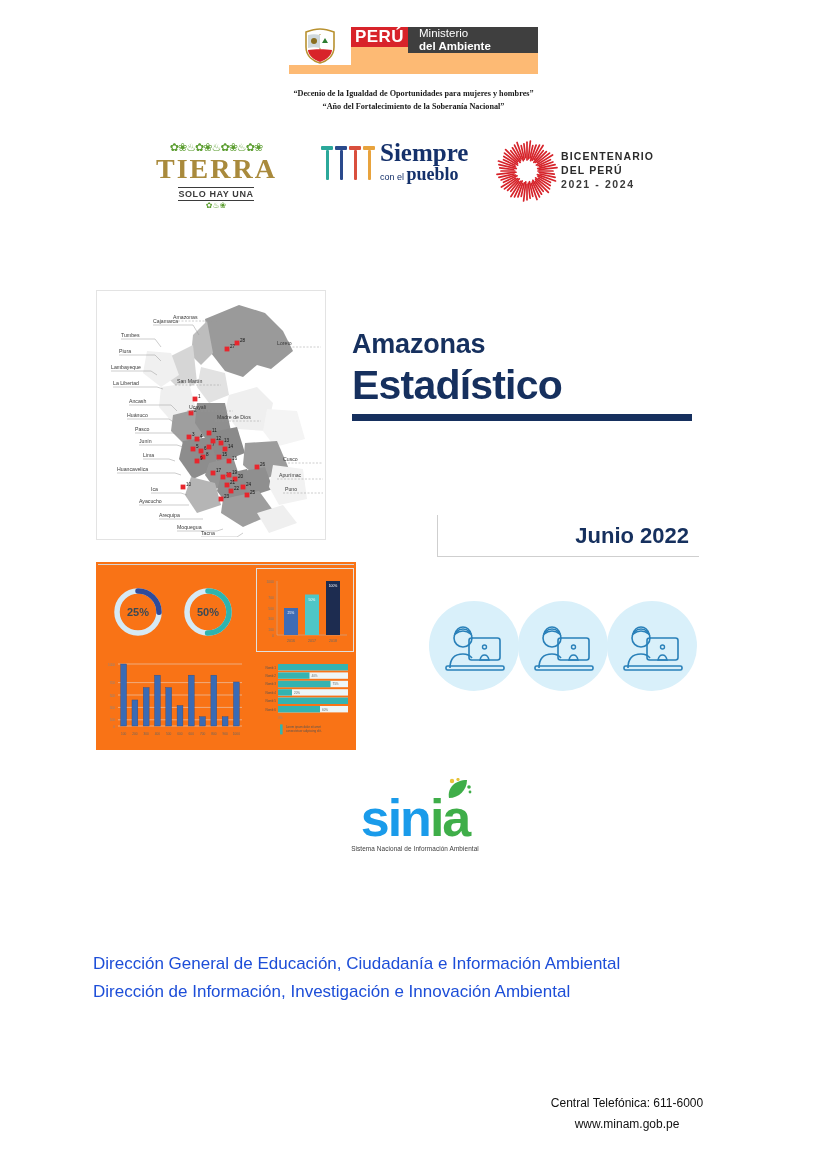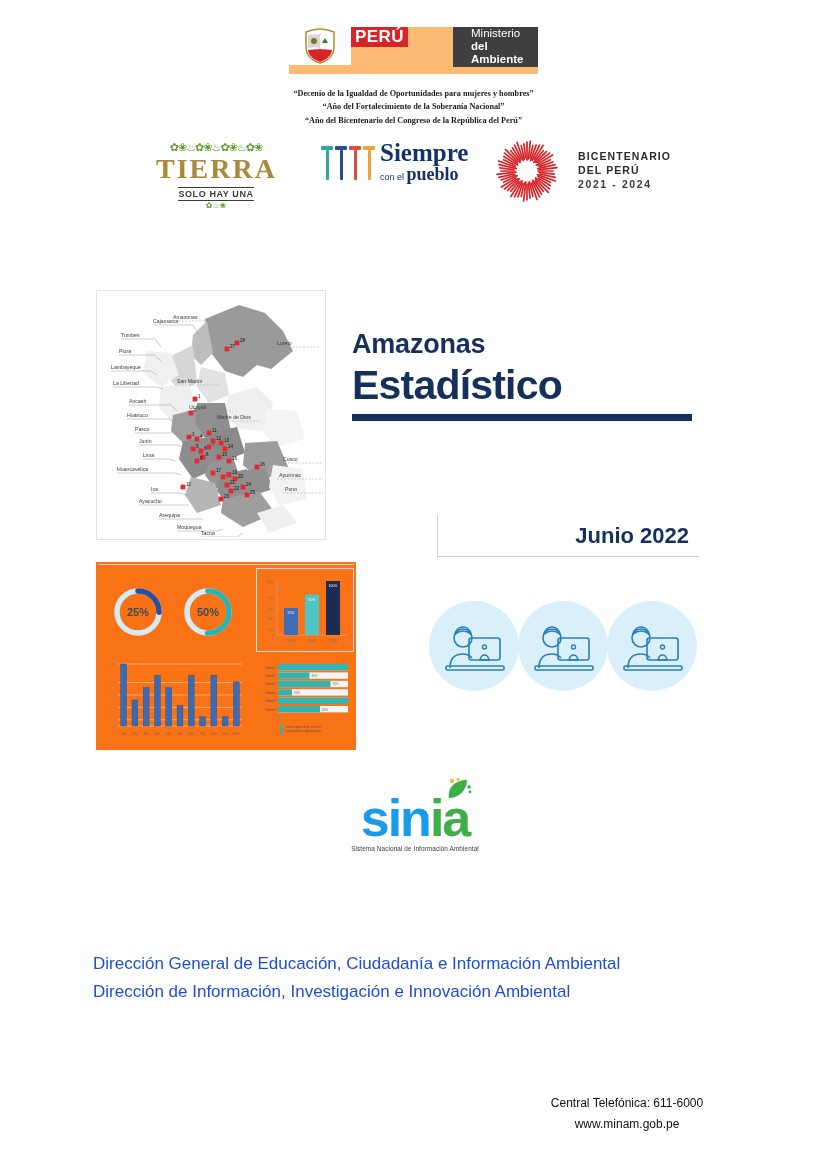--- a/index.html
+++ b/index.html
@@ -45,24 +45,23 @@
     font-weight: 700;
     letter-spacing: 0.5px;
   }
   #minam-ministerio {
     flex: 1;
     background: #3f3f3f;
     color: #ffffff;
     display: flex;
     flex-direction: column;
     justify-content: center;
-    padding-left: 18px;
+    padding-left: 11px;
     line-height: 1.15;
     font-size: 11.5px;
-    margin-left: 45px;
   }
   #minam-ministerio .l2 { font-weight: 700; }
 
   
   #lemas {
     position: absolute;
     left: 0;
     top: 87px;
     width: 827px;
     text-align: center;
@@ -132,21 +131,21 @@
     font-family: "Liberation Serif", serif;
     font-size: 25px; font-weight: 700; color: #15316b;
   }
   #logo-siempre .w2 { font-size: 9px; color: #15316b; }
   #logo-siempre .w2 b { font-family: "Liberation Serif", serif; font-size: 18px; }
 
   
   #logo-bicentenario { left: 400px; width: 190px; display: flex; align-items: center; }
   #bicent-burst { width: 62px; height: 62px; position: relative; }
   #bicent-text {
-    margin-left: 20px; line-height: 1.32;
+    margin-left: 3px; line-height: 1.32;
     font-size: 10.5px; font-weight: 700; color: #2b2b2b; letter-spacing: 1.1px;
   }
   #bicent-text .yrs { color: #3a3a3a; letter-spacing: 1.6px; }
 
   
   #map-card {
     position: absolute;
     left: 96px;
     top: 290px;
     width: 228px;
@@ -246,21 +245,20 @@
   <div id="minam-peru">PERÚ</div>
   <div id="minam-ministerio">
     <span class="l1">Ministerio</span>
     <span class="l2">del Ambiente</span>
   </div>
 </div>
 
 <div id="lemas">
   <div>“Decenio de la Igualdad de Oportunidades para mujeres y hombres”</div>
   <div>“Año del Fortalecimiento de la Soberanía Nacional”</div>
-  <div>“Año del Bicentenario del Congreso de la República del Perú”</div>
 </div>
 
 <div id="logos-row">
 
   <div class="logo-slot" id="logo-tierra">
     <div class="leaves">✿❀♨✿❀♨✿❀♨✿❀</div>
     <div class="tierra-word">TIERRA</div>
     <div class="tierra-sub">SOLO HAY UNA</div>
     <div class="leaves-bottom">✿♨❀</div>
   </div>

